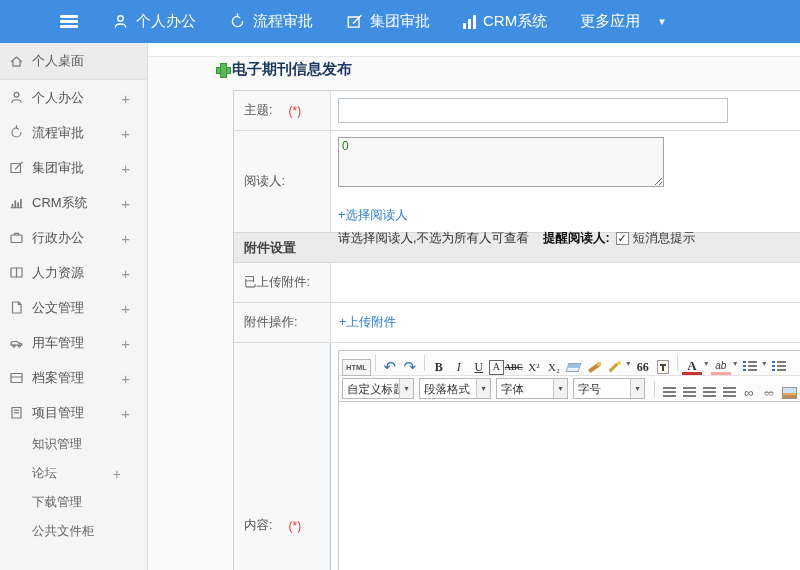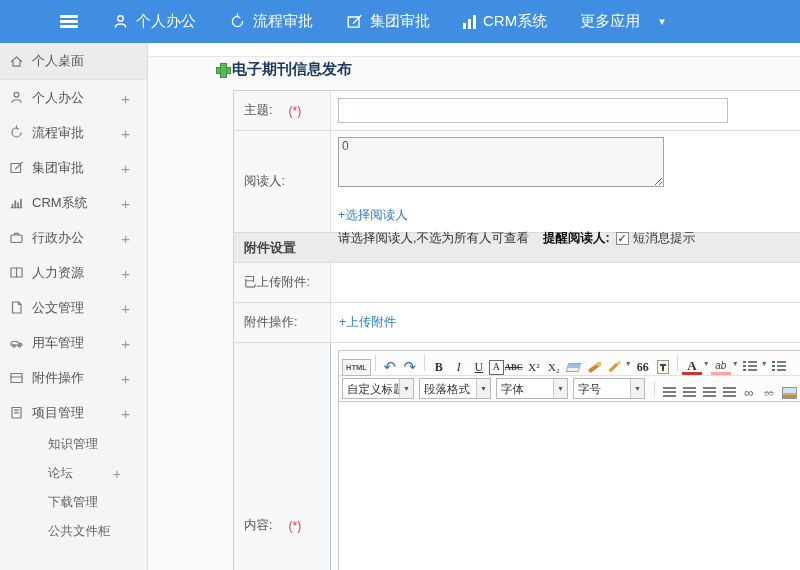--- a/index.html
+++ b/index.html
@@ -18,21 +18,21 @@
   .wbars { display:flex; align-items:flex-end; gap:2px; height:14px;}
   .wbars i { display:block; width:3px; background:#fff;}
   .wbars i:nth-child(1){height:6px}.wbars i:nth-child(2){height:10px}.wbars i:nth-child(3){height:14px}
 
   
   .sidebar { position:absolute; left:0; top:43px; width:148px; height:527px; background:#f5f5f5; border-right:1px solid #dcdcdc;text-align:center;}
   .side-item { position:relative; display:flex; align-items:center; height:35px; padding-left:9px; color:#555; font-size:13px; cursor:pointer;}
   .side-item.active { height:37px; background:#ececec; border-bottom:1px solid #e2e2e2;}
   .side-item .sico { width:15px; height:15px; margin-right:8px; flex:none;}
   .side-item .plus { position:absolute; right:17px; top:50%; transform:translateY(-50%); color:#999; font-size:15px; font-weight:400;}
-  .side-sub { position:relative; display:flex; align-items:center; height:29px; padding-left:48px; color:#666; font-size:12.5px; cursor:pointer;}
+  .side-sub { position:relative; display:flex; align-items:center; height:29px; padding-left:32px; color:#666; font-size:12.5px; cursor:pointer;}
   .side-sub .plus { position:absolute; right:26px; top:50%; transform:translateY(-50%); color:#999; font-size:14px;}
 
   
   .main { position:absolute; left:148px; top:43px; width:652px; height:482px; background:#fafafa;}
   .topstrip { height:14px; background:#fff; border-bottom:1px solid #e8e8e8;}
   .page-title { position:absolute; left:68px; top:17px; display:flex; align-items:center; gap:3px;}
   .plus-ico { position:relative; width:13px; height:13px; flex:none;}
   .plus-ico::before { content:""; position:absolute; left:0; top:4px; width:13px; height:5px; background:#5cb85c; border:1px solid #379537;}
   .plus-ico::after  { content:""; position:absolute; left:4px; top:0; width:5px; height:13px; background:#5cb85c; border:1px solid #379537;}
   .page-title h1 { font-size:15px; font-weight:bold; color:#1c3a61;}
@@ -219,21 +219,21 @@
           <circle cx="10.4" cy="11" r="1.2"></circle>
         </svg></span>
       <span>用车管理</span>
       <span class="plus">+</span>
     </div>
     <div class="side-item">
       <span class="sico"><svg width="15" height="15" viewBox="0 0 15 15" fill="none" stroke="#7b7b7b" stroke-width="1.2" stroke-linejoin="round" stroke-linecap="round">
           <rect x="2" y="3.5" width="11" height="9"></rect>
           <path d="M2 7 H13"></path>
         </svg></span>
-      <span>附件操作</span>
+      <span>档案管理</span>
       <span class="plus">+</span>
     </div>
     <div class="side-item">
       <span class="sico"><svg width="15" height="15" viewBox="0 0 15 15" fill="none" stroke="#7b7b7b" stroke-width="1.2" stroke-linejoin="round" stroke-linecap="round">
           <rect x="3" y="2.5" width="9" height="10.5"></rect>
           <path d="M5.5 5.2 H9.5 M5.5 7.8 H9.5"></path>
         </svg></span>
       <span>项目管理</span>
       <span class="plus">+</span>
     </div>

